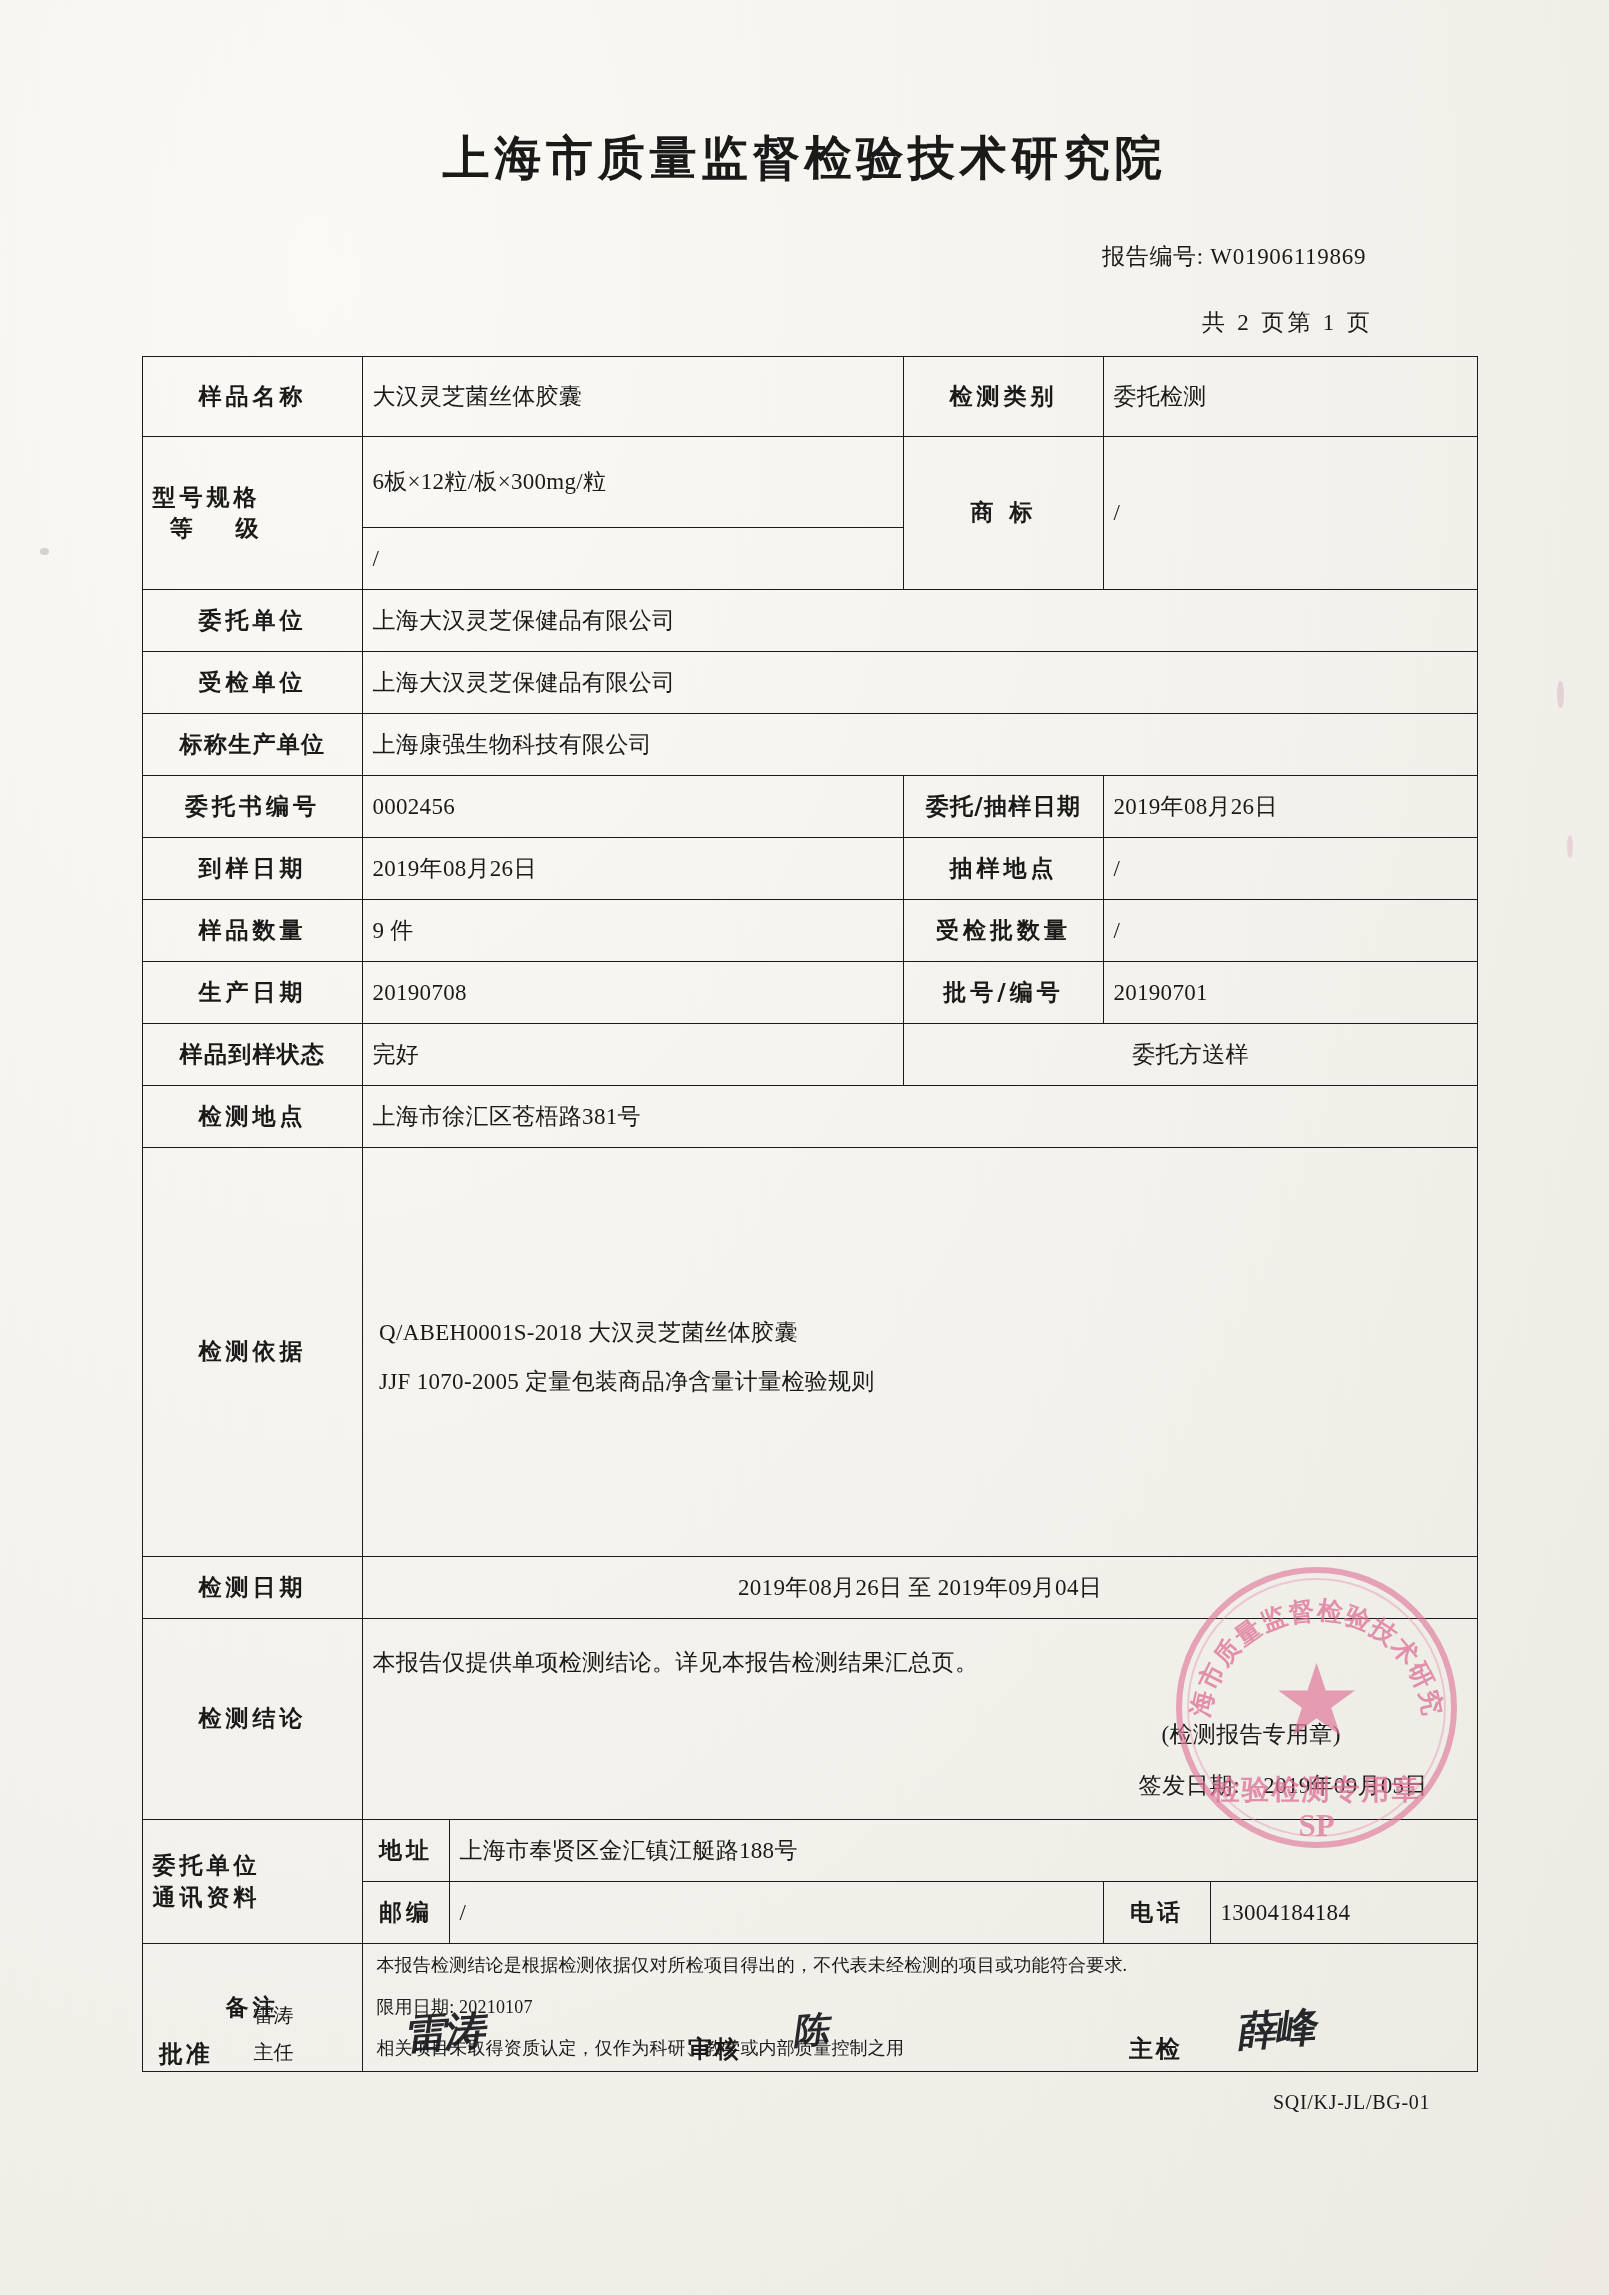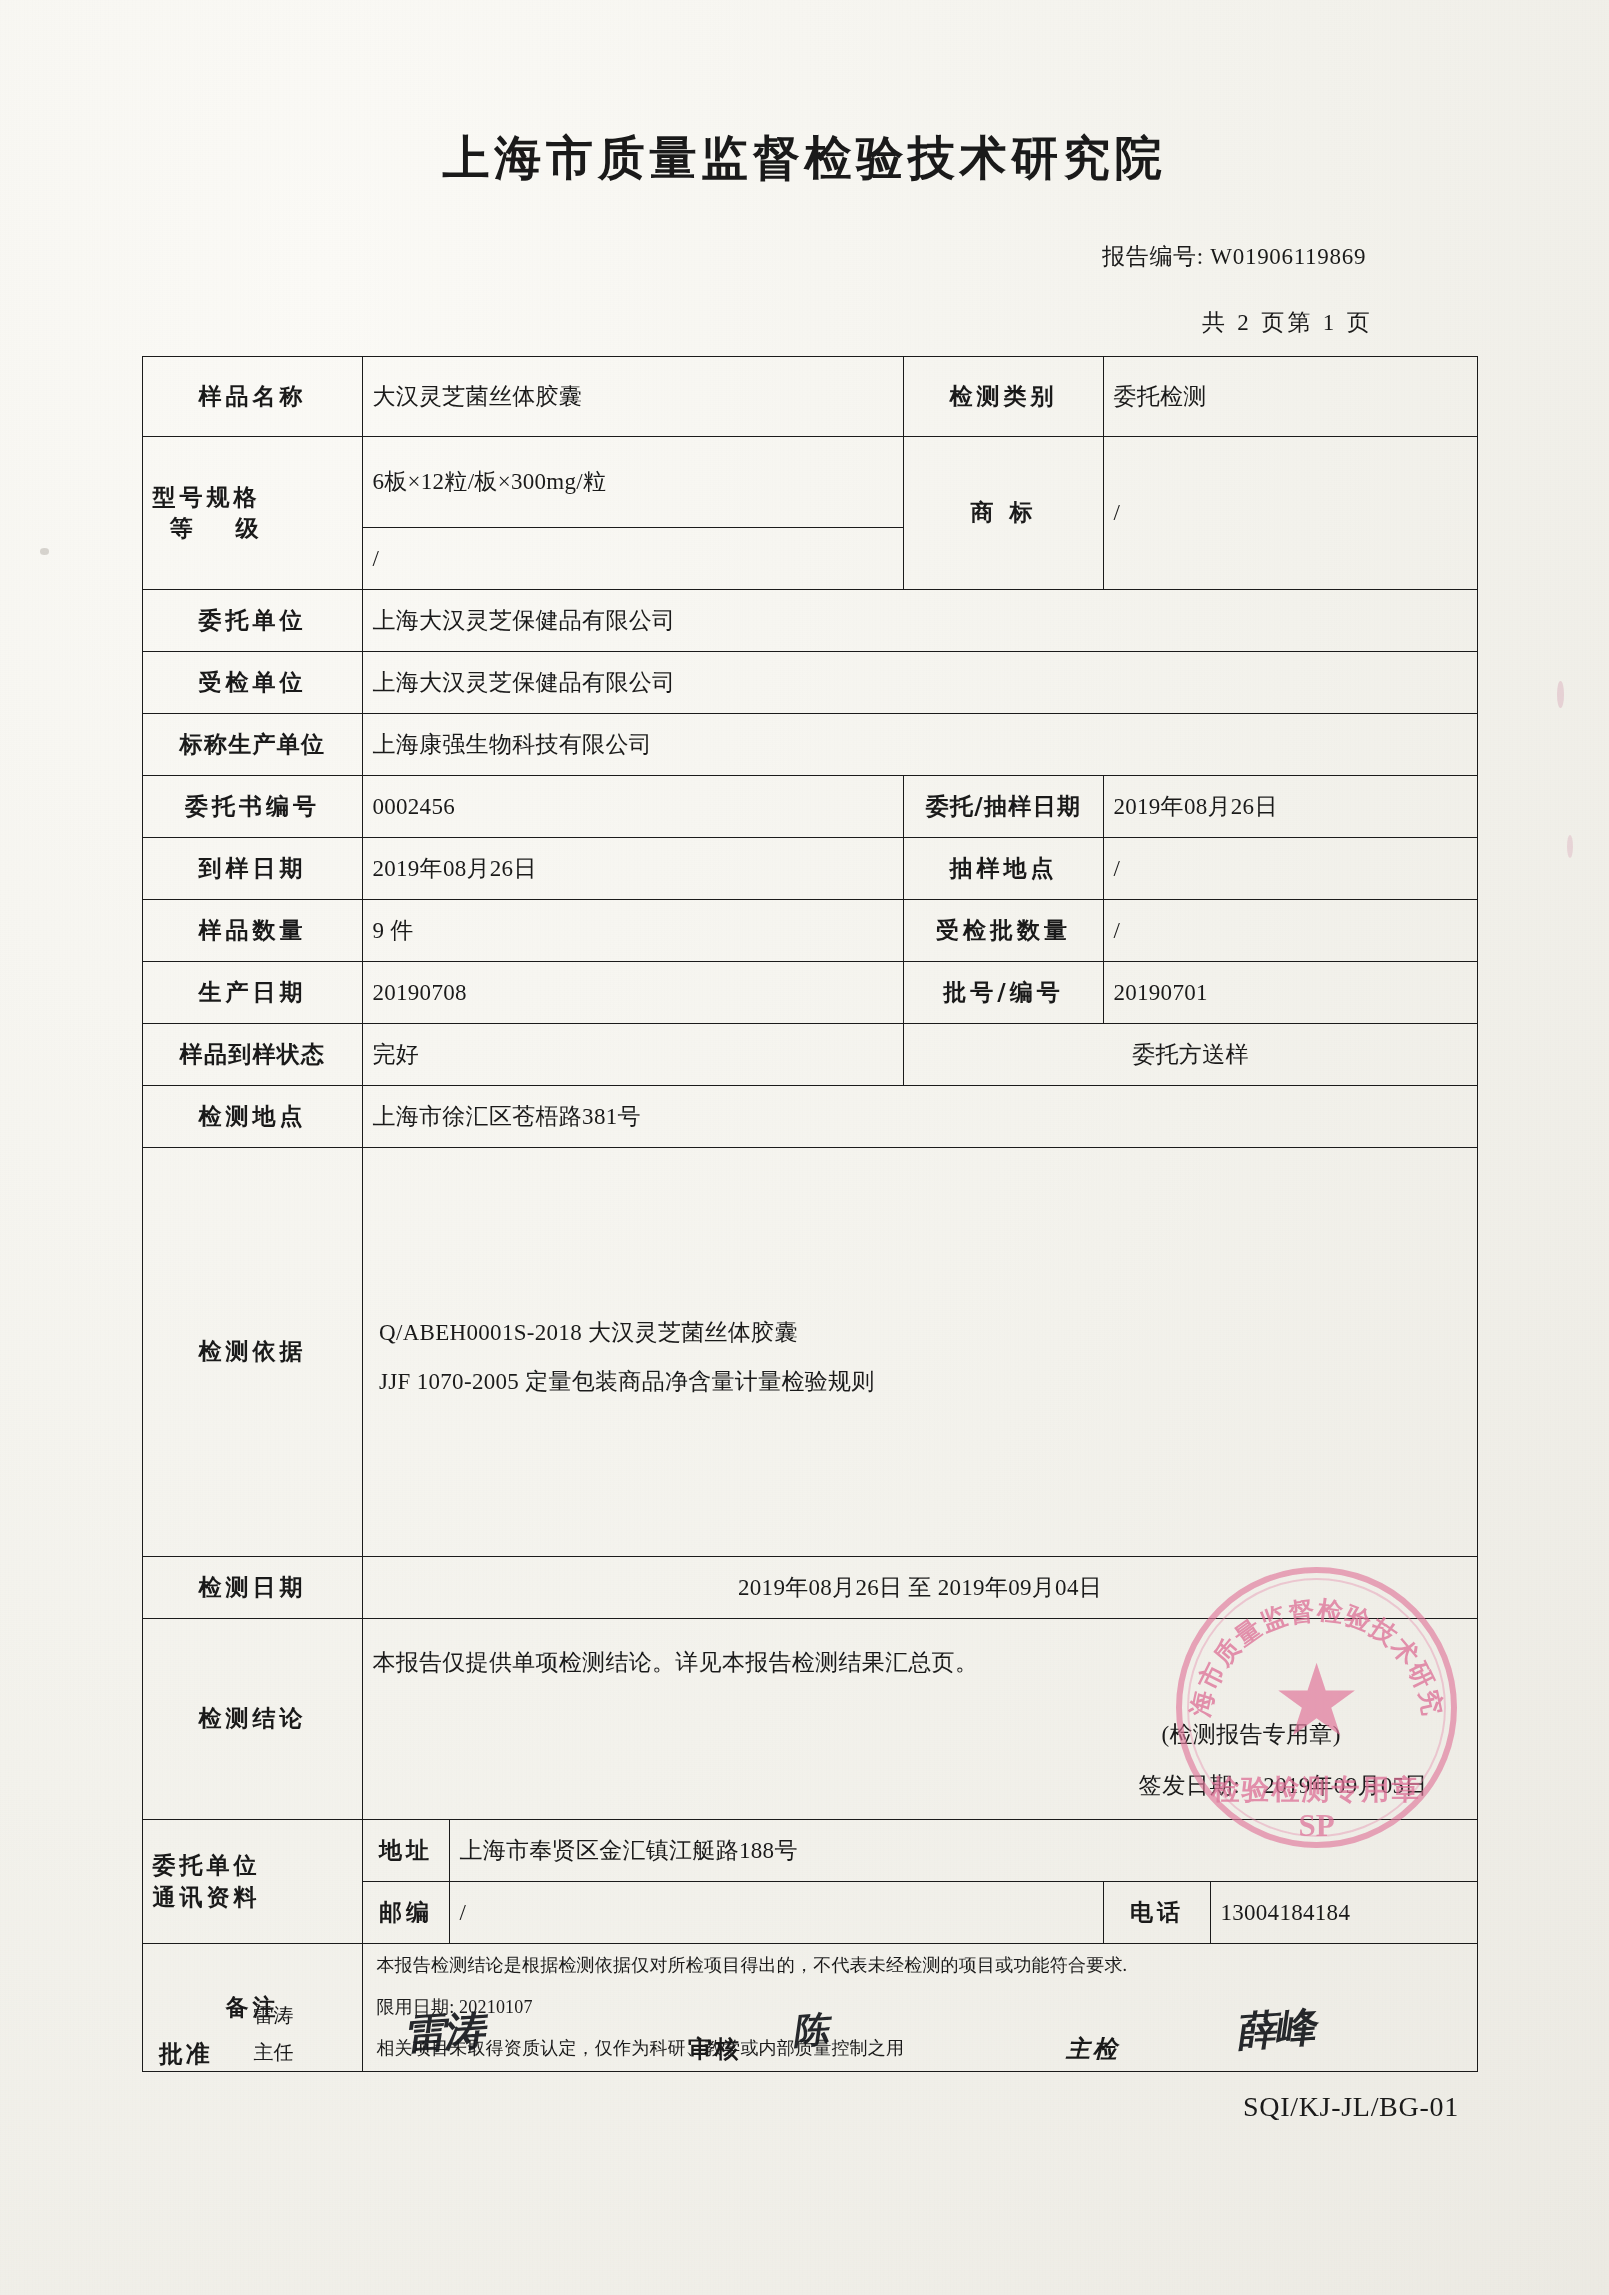--- a/index.html
+++ b/index.html
@@ -134,22 +134,22 @@
   .f-lbl { position:absolute; font-size:24px; font-weight:bold;
            font-family:"DejaVu Sans","Liberation Sans",sans-serif; letter-spacing:2.7px; }
   .f-sub { position:absolute; font-size:20px; text-align:center; line-height:1.35;
            font-family:"DejaVu Sans","Liberation Sans",sans-serif; }
   .sig { position:absolute; font-size:41px; color:#15181c;
          font-family:"Liberation Serif",serif;
          transform:skewX(-12deg) rotate(-4deg);
          font-weight:bold; letter-spacing:-2.7px; opacity:.92; }
   .sig.small { font-size:36px; }
   .form-code {
-    position:absolute; left:1243px; top:2091px;
-    font-size:28px; letter-spacing:0.7px;
+    position:absolute; left:1273px; top:2091px;
+    font-size:20px; letter-spacing:0.7px;
   }
 </style>
 </head>
 <body>
 
 <div class="page">
   <div class="grain"></div>
   <div class="smudge" style="left:40px;top:548px;width:9.4px;height:6.7px;background:rgba(60,50,40,.18);"></div>
   <div class="smudge" style="left:1557px;top:681px;width:6.7px;height:27px;background:rgba(200,120,150,.25);"></div>
   <div class="smudge" style="left:1567px;top:835px;width:6px;height:23.4px;background:rgba(200,120,150,.22);"></div>
@@ -306,19 +306,19 @@
 
   <div class="footer">
     <div class="f-lbl" style="left:159px; top:40px;">批准</div>
     <div class="f-sub" style="left:220px; top:4px; width:107px;">雷涛</div>
     <div class="f-sub" style="left:220px; top:41px; width:107px;">主任</div>
     <div class="sig" style="left:408px; top:6.7px;">雷涛</div>
 
     <div class="f-lbl" style="left:688px; top:35px;">审核</div>
     <div class="sig small" style="left:795px; top:8px;">陈</div>
 
-    <div class="f-lbl" style="left:1066px; top:35px;font-style:italic;">主检</div>
+    <div class="f-lbl" style="left:1129px; top:35px;">主检</div>
     <div class="sig" style="left:1239px; top:4px;">薛峰</div>
   </div>
 
   <div class="form-code">SQI/KJ-JL/BG-01</div>
 </div>
 
 
 </body></html>

